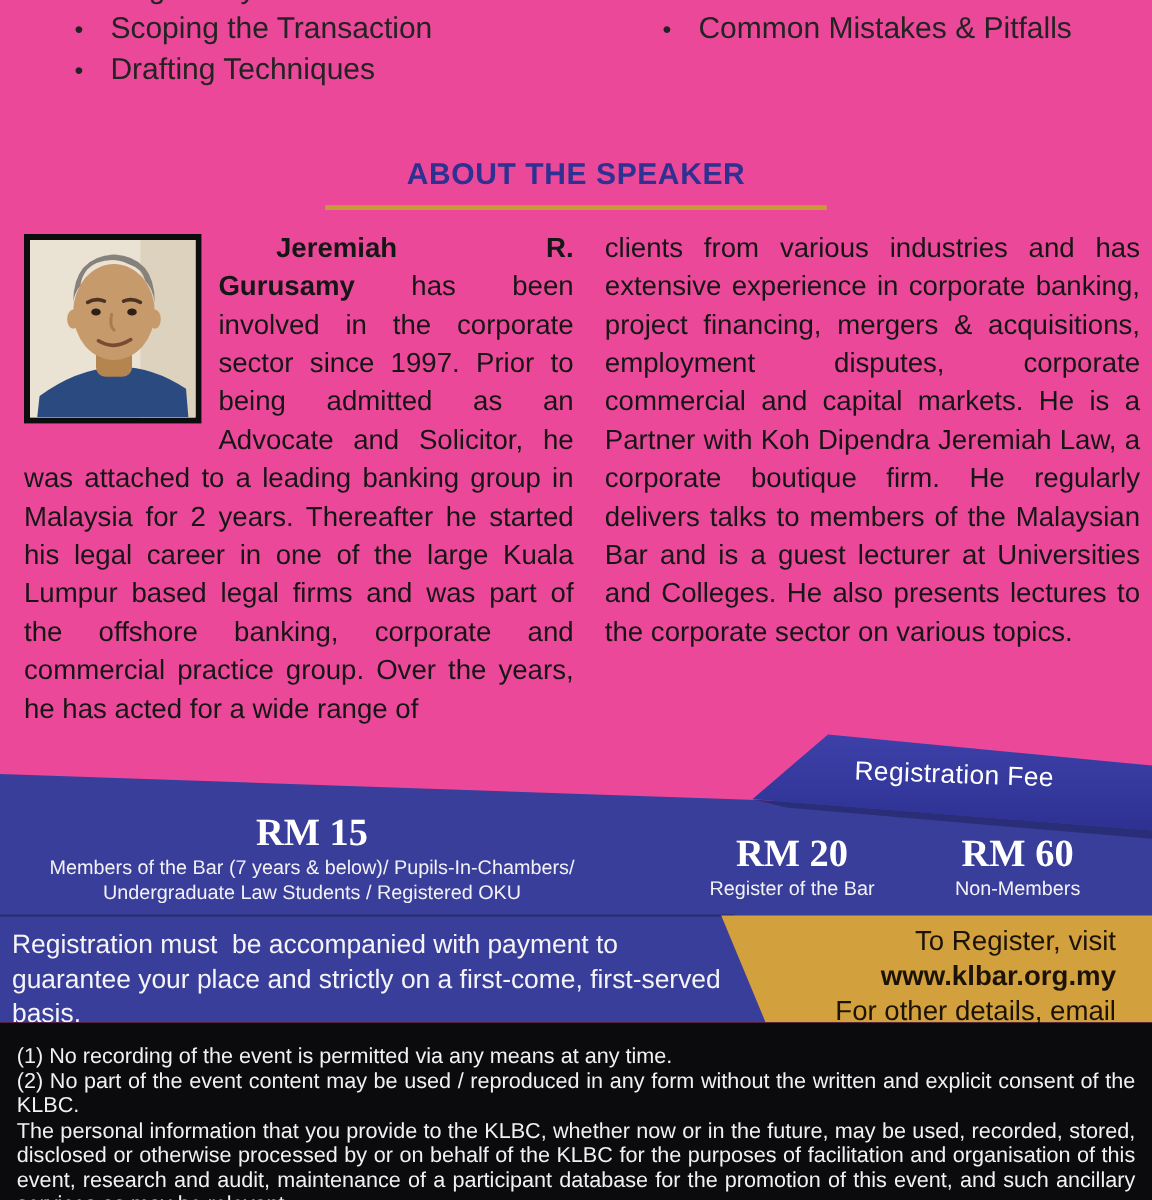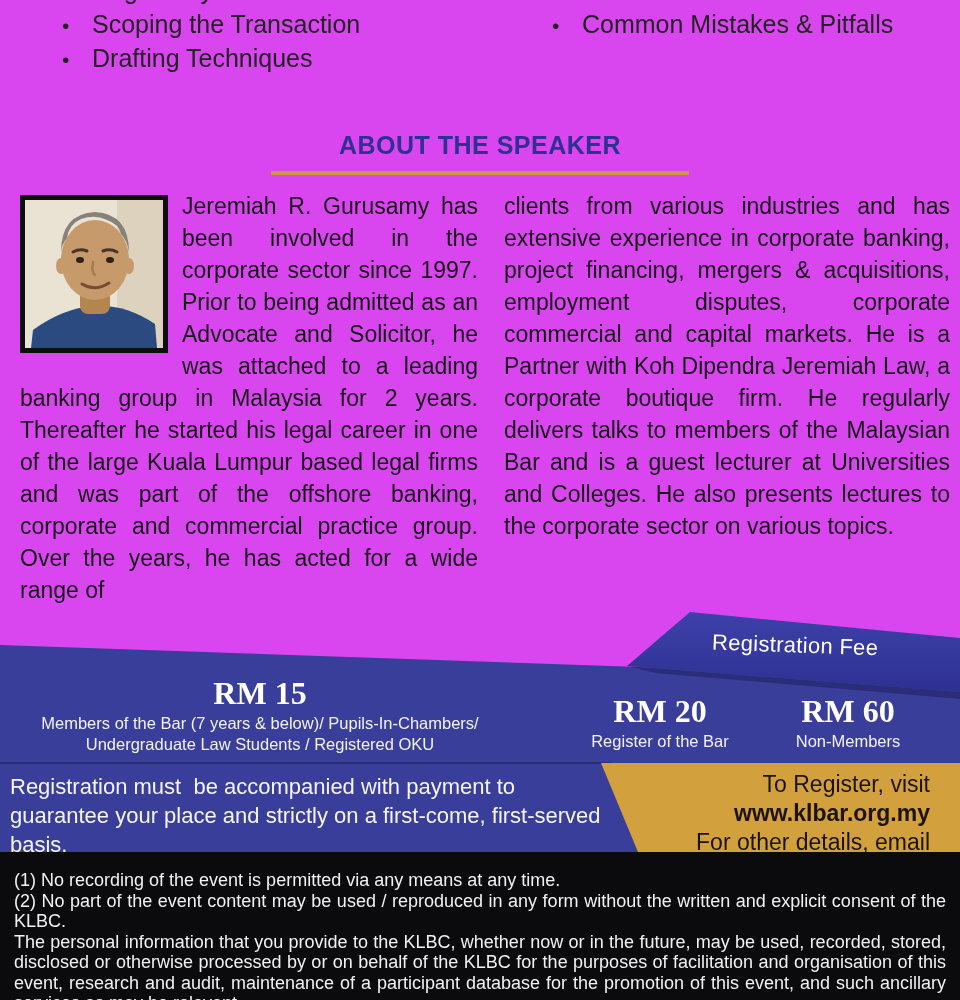--- a/index.html
+++ b/index.html
@@ -1,38 +1,38 @@
 <!DOCTYPE html>
 <html><head>
 <meta charset="utf-8">
 <style>
   html,body{margin:0;padding:0;background:#888;}
   .page{
     position:relative;width:960px;height:1000px;margin:0 auto;
-    background:#d946ef;overflow:hidden;
+    background:#ec4899;overflow:hidden;
     font-family:"Liberation Sans", sans-serif;color:#1d1d1d;
   }
 
   
   .top-list{position:absolute;top:-26px;list-style:none;margin:0;padding:0;
     font-size:25px;line-height:33px;color:#232323;}
   .top-list.left{left:62px;}
   .top-list.right{left:552px;}
   .top-list li::before{content:"\2022";display:inline-block;width:30px;font-size:21px;color:#232323;}
 
   
   .about-heading{position:absolute;top:131px;left:0;width:100%;text-align:center;
     font-size:25px;font-weight:bold;letter-spacing:0.5px;color:#2e3192;}
   .heading-rule{position:absolute;top:171px;left:271px;width:418px;height:4px;background:#c9993a;}
 
   
   .bio{font-size:23px;line-height:32px;text-align:justify;color:#161616;}
   .bio-left{position:absolute;top:190px;left:20px;width:458px;}
   .bio-right{position:absolute;top:190px;left:504px;width:446px;}
-  .speaker-name{font-weight:normal;}
+  .speaker-name{font-weight:bold;margin-left:48px;}
   .photo-frame{float:left;width:138px;height:148px;border:5px solid #0d0d0d;
     margin:5px 14px 10px 0;background:#e9e1d2;overflow:hidden;}
 
   
   .reg{position:absolute;top:600px;left:0;width:960px;height:252px;}
   .reg svg{position:absolute;top:0;left:0;}
   .banner-label{position:absolute;left:712px;top:33px;width:200px;color:#ffffff;
     font-size:22px;letter-spacing:0.3px;transform:rotate(2deg);}
   .fee{position:absolute;text-align:center;color:#ffffff;}
   .fee-amount{font-family:"Liberation Serif", serif;font-weight:bold;font-size:32px;line-height:34px;}

